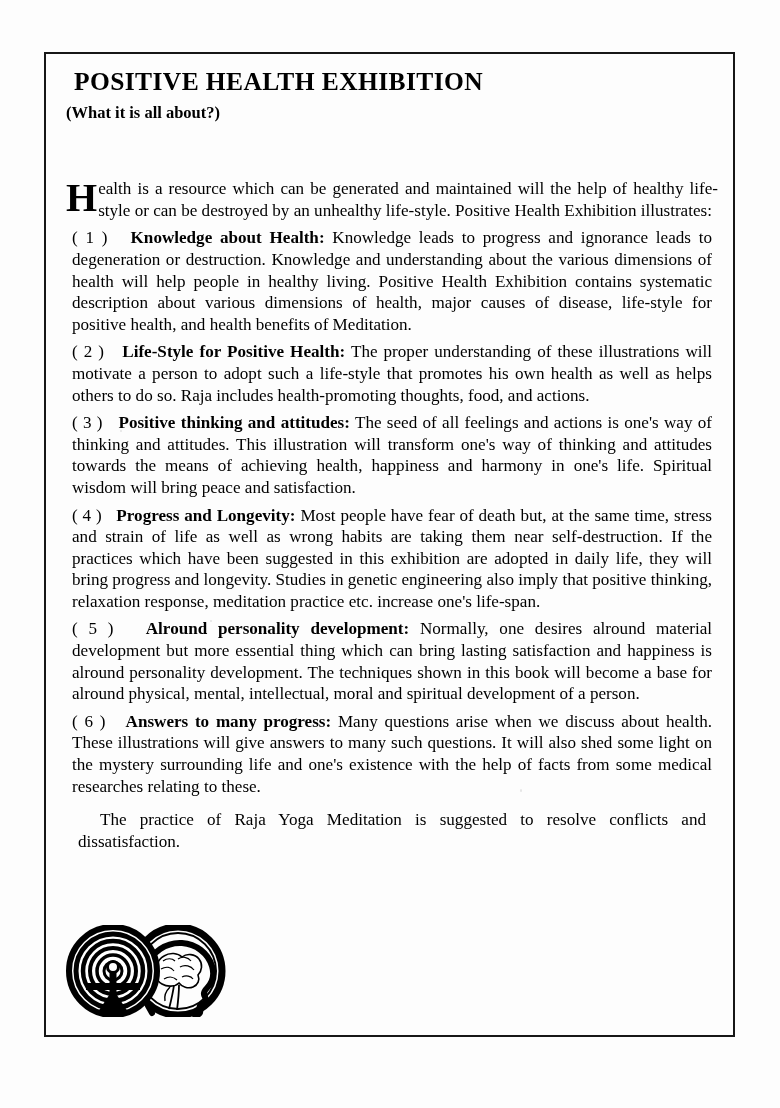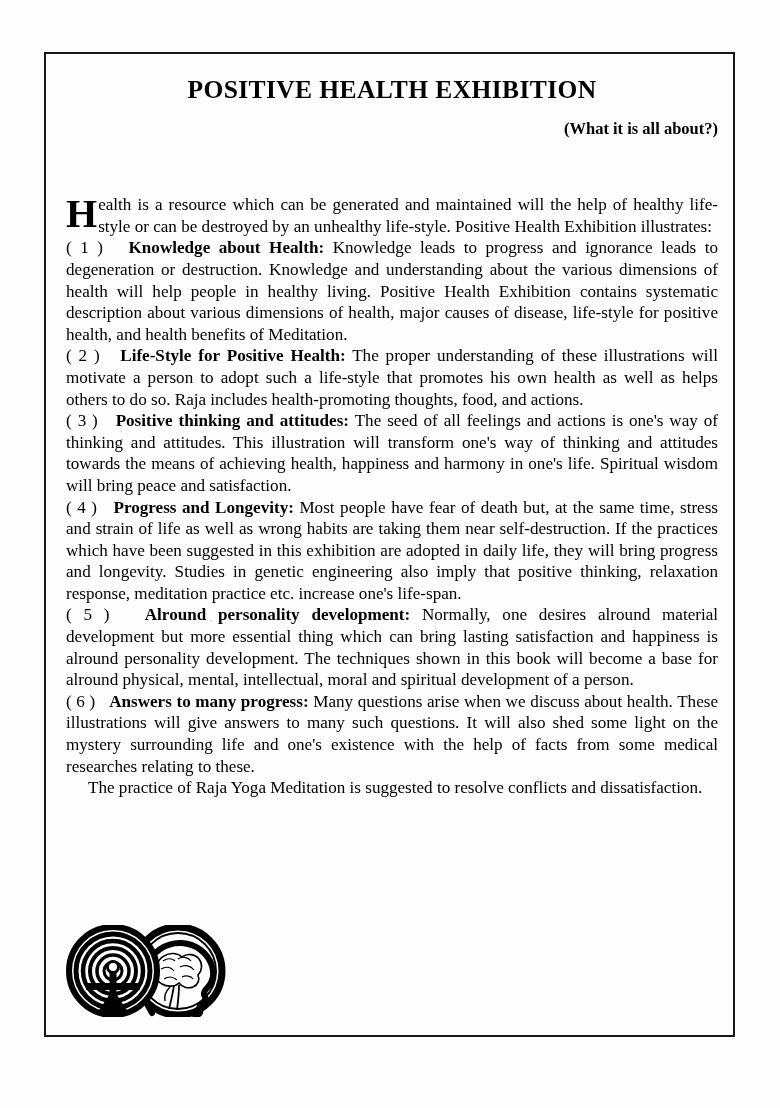--- a/index.html
+++ b/index.html
@@ -35,46 +35,46 @@
   }
 
   #content {
     position: absolute;
     left: 66px;
     top: 60px;
     width: 652px;
   }
 
   .doc-title {
-    text-align: center;
+    text-align: left;
     font-weight: bold;
     font-size: 25.5px;
     letter-spacing: 0.4px;
-    margin: 16px;
+    margin: 8px;
     line-height: 1.1;
     text-rendering: optimizeLegibility;
   }
   .doc-subtitle {
-    text-align: right;
+    text-align: left;
     font-weight: bold;
     font-size: 16.5px;
     margin: 5px 0 0 0;
     line-height: 1.1;
   }
 
   .body-block {
     margin-top: 56px;
     font-size: 17.1px;
     line-height: 21.6px;
     text-align: justify;
     hyphens: none;
   }
 
   p.para {
-    margin: 0;
+    margin: 6px;
     text-align: justify;
   }
 
   
   p.lead .dropcap {
     float: left;
     font-size: 40px;
     line-height: 34px;
     font-weight: bold;
     padding: 1px 1px 0 0;
@@ -85,21 +85,21 @@
   }
 
   .num {
     white-space: nowrap;
   }
   .item-head {
     font-weight: bold;
   }
 
   p.closing {
-    margin: 0;
+    margin: 12px;
     text-indent: 22px;
   }
 
   
   #logo {
     position: absolute;
     left: 66px;
     top: 925px;
     width: 180px;
     height: 92px;

